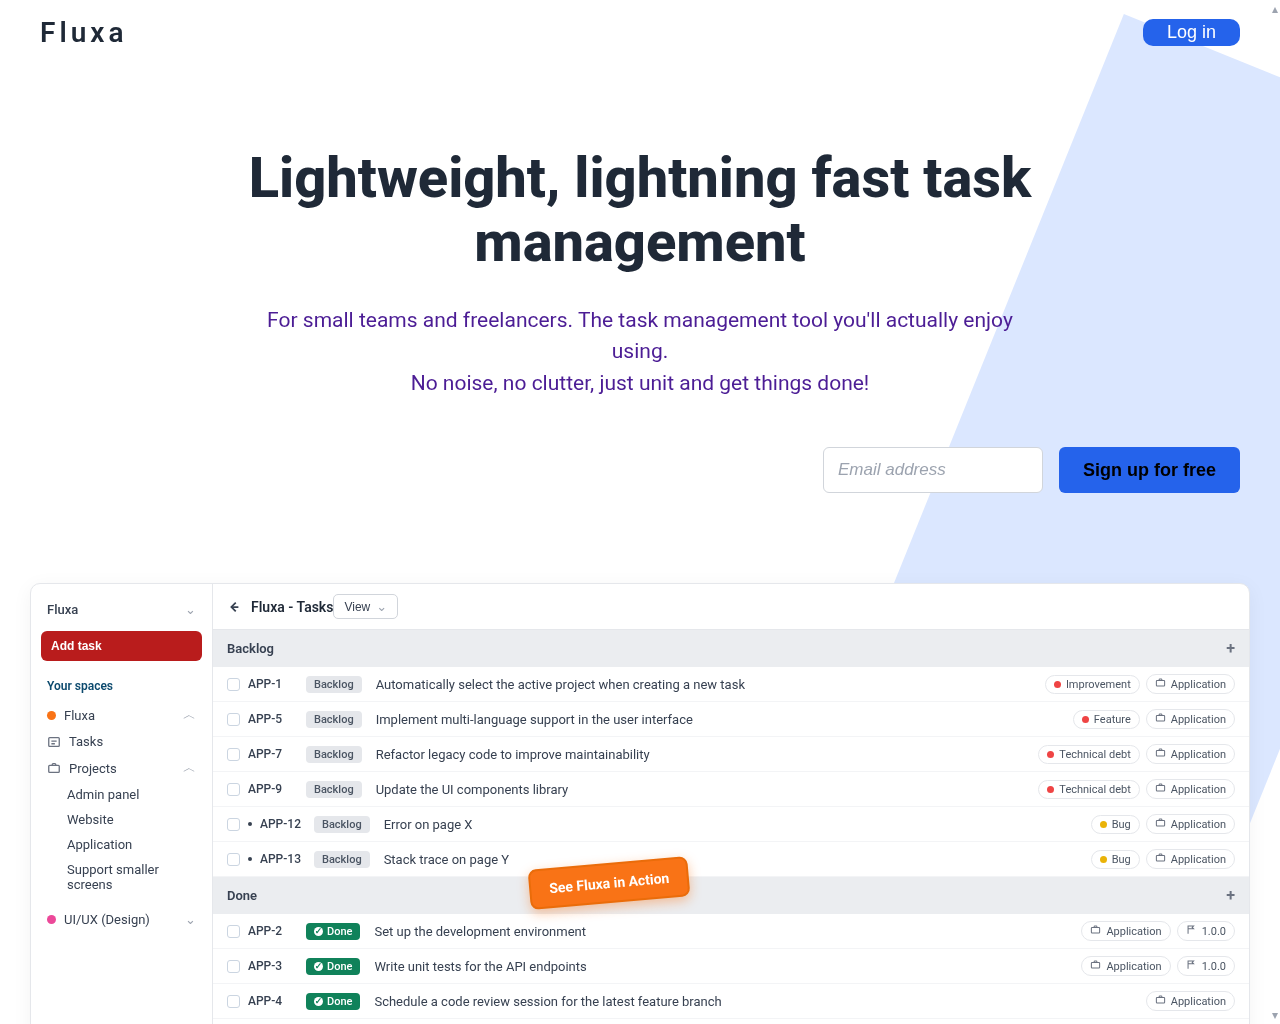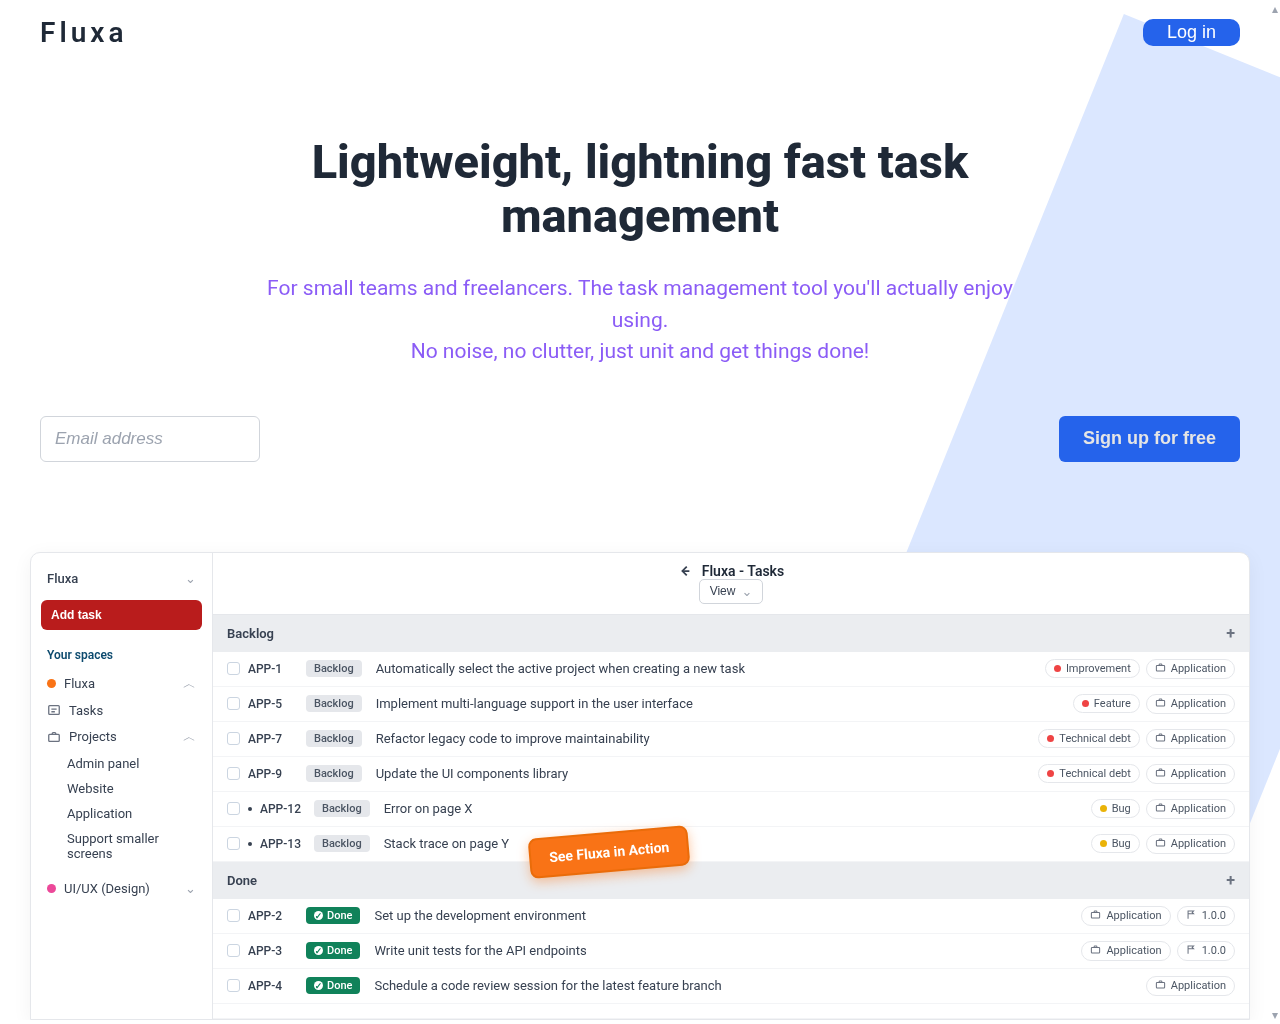--- a/index.html
+++ b/index.html
@@ -39,52 +39,52 @@
   border-radius: 10px;
   padding: 3px 24px;
   font-size: 18px;
   font-weight: 400;
   cursor: pointer;
 }
 
 
 .hero { text-align: center; padding: 70px 40px 30px; position: relative; }
 .hero h1 {
-  font-size: 47px;
+  font-size: 56px;
   font-weight: 800;
   line-height: 1.15;
   max-width: 900px;
-  margin: 0 auto 30px;
+  margin: 11px auto 30px;
 }
 .hero p {
   font-size: 21px;
-  color: #8b5cf6;
+  color: #4c1d95;
   line-height: 1.5;
   max-width: 780px;
   margin: 0 auto;
 }
 .signup-row {
   display: flex;
-  justify-content: space-between;
+  justify-content: flex-end;
   gap: 16px;
   margin-top: 48px;
 }
 .email-input {
   width: 220px;
   padding: 12px 14px;
   border: 1px solid #d1d5db;
   border-radius: 6px;
   font-size: 17px;
   color: #374151;
   font-style: italic;
 }
 .email-input::placeholder { color: #9ca3af; font-style: italic; }
 .signup-btn {
   background: #2563eb;
-  color: #e5e5e5;
+  color: #000000;
   border: none;
   border-radius: 6px;
   padding: 12px 24px;
   font-size: 18px;
   font-weight: 600;
   cursor: pointer;
 }
 
 
 .app-preview {
@@ -137,21 +137,20 @@
 .ic { width: 14px; height: 14px; display: inline-flex; align-items: center; justify-content: center; color: #6b7280; flex-shrink: 0; }
 .chev { font-size: 13px; color: #9ca3af; }
 
 
 .main-panel { flex: 1; overflow: hidden; }
 .panel-top {
   display: flex;
   align-items: center;
   padding: 10px 14px;
   border-bottom: 1px solid #e5e7eb;
-  flex-direction: column;
 }
 .panel-top-left { display: flex; align-items: center; gap: 10px; }
 .panel-title { font-size: 14px; font-weight: 600; }
 .view-btn {
   border: 1px solid #d1d5db;
   background: #fff;
   border-radius: 5px;
   padding: 4px 10px;
   font-size: 12px;
   display: flex;

